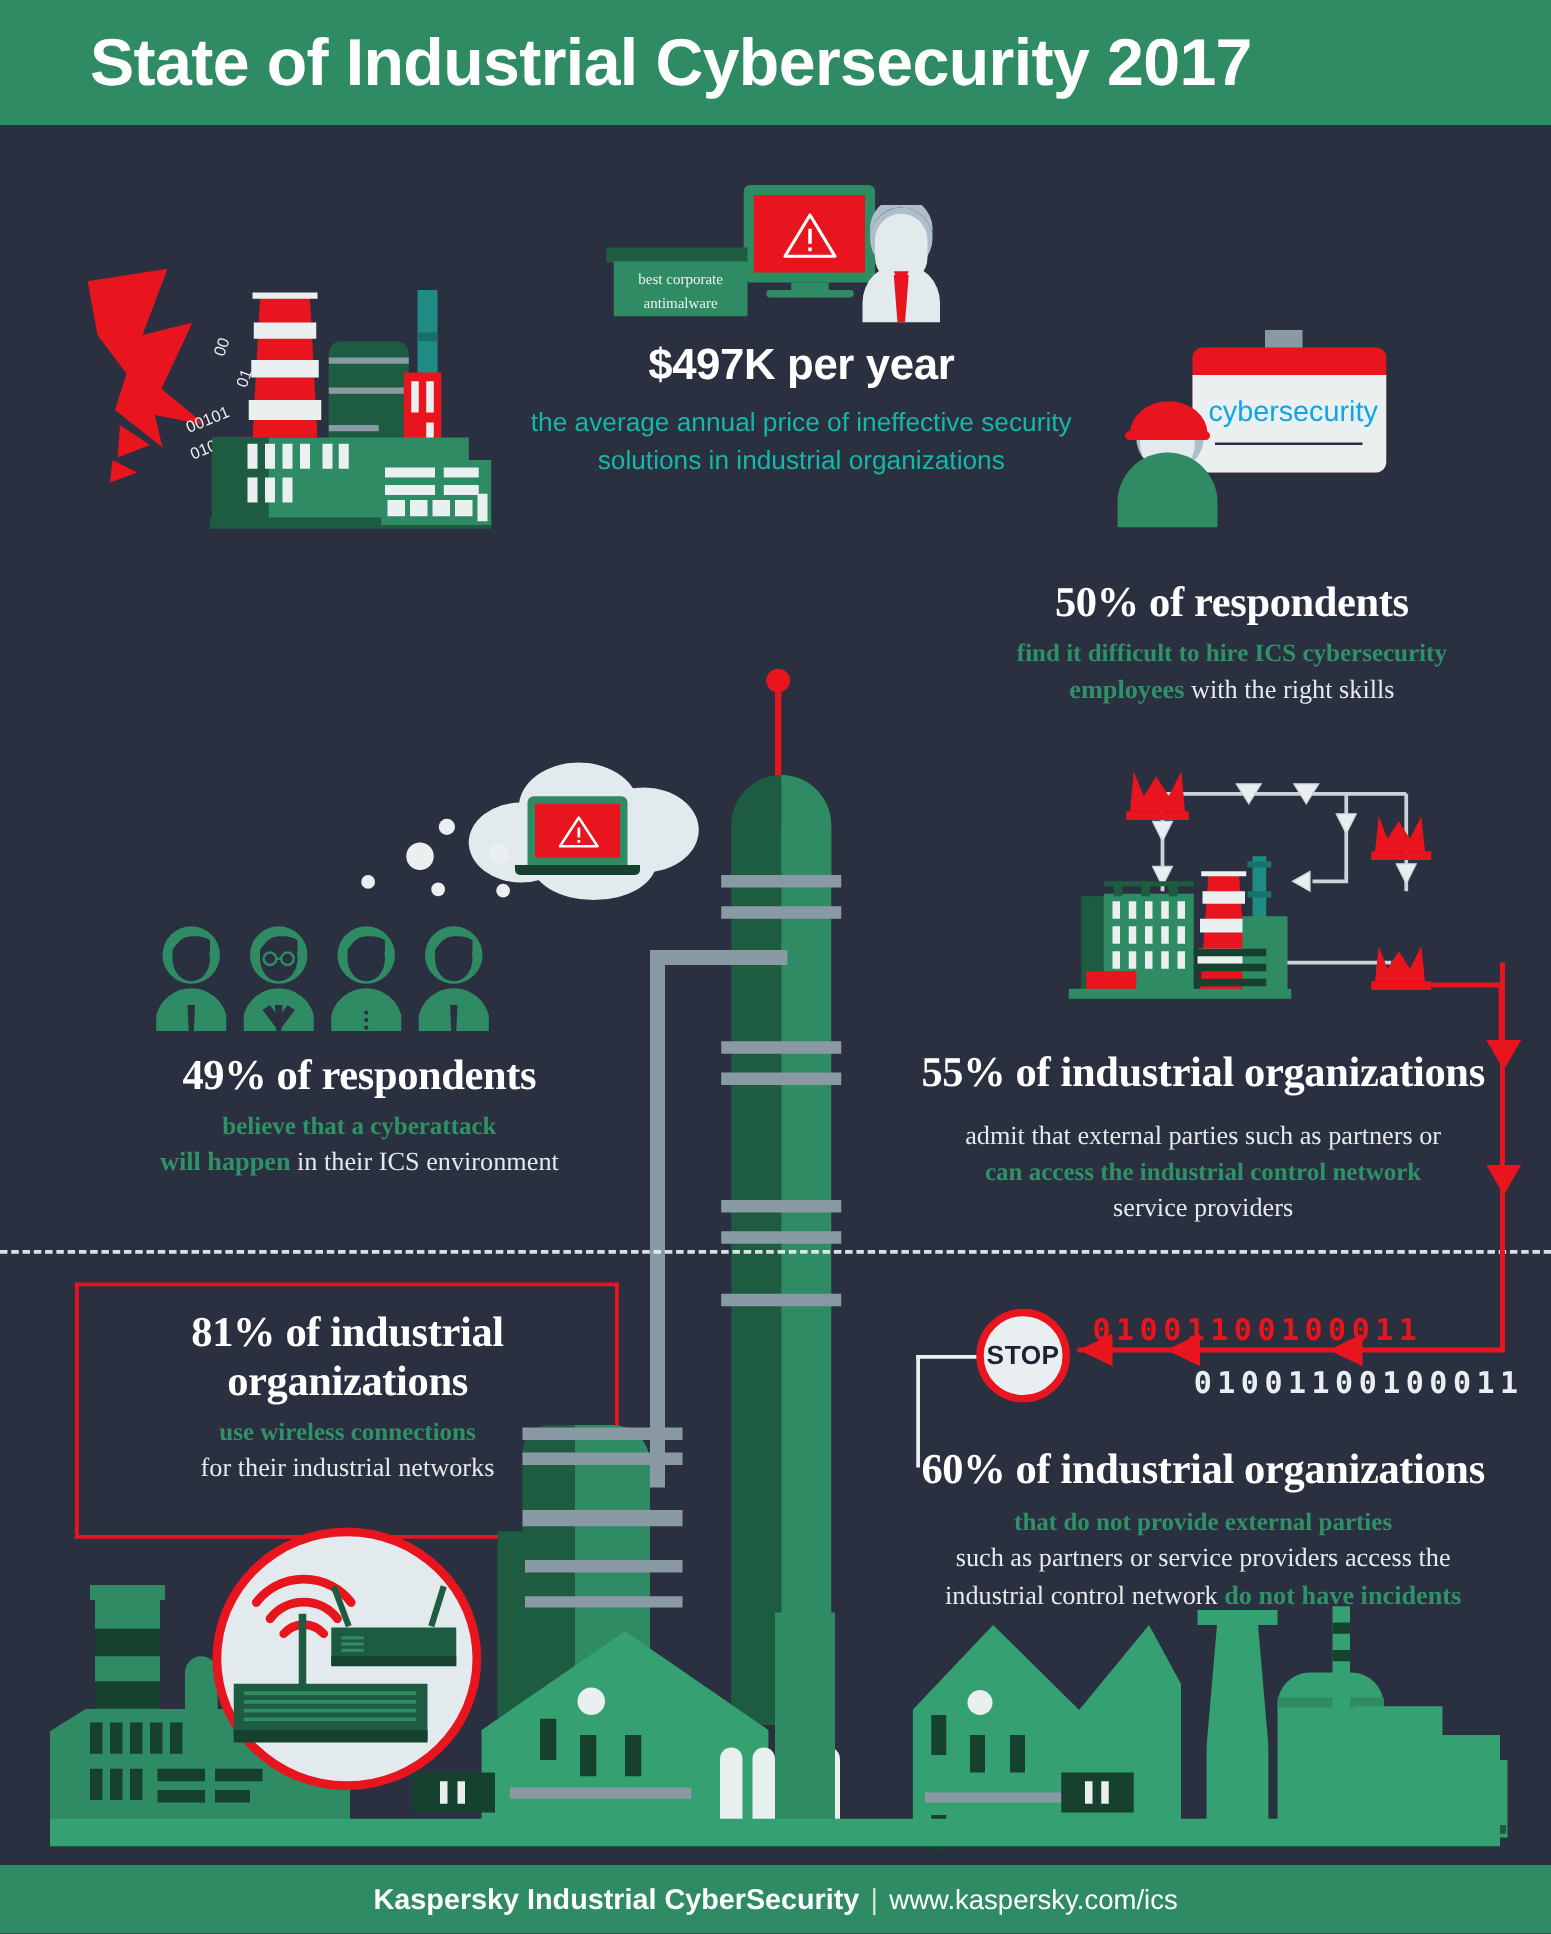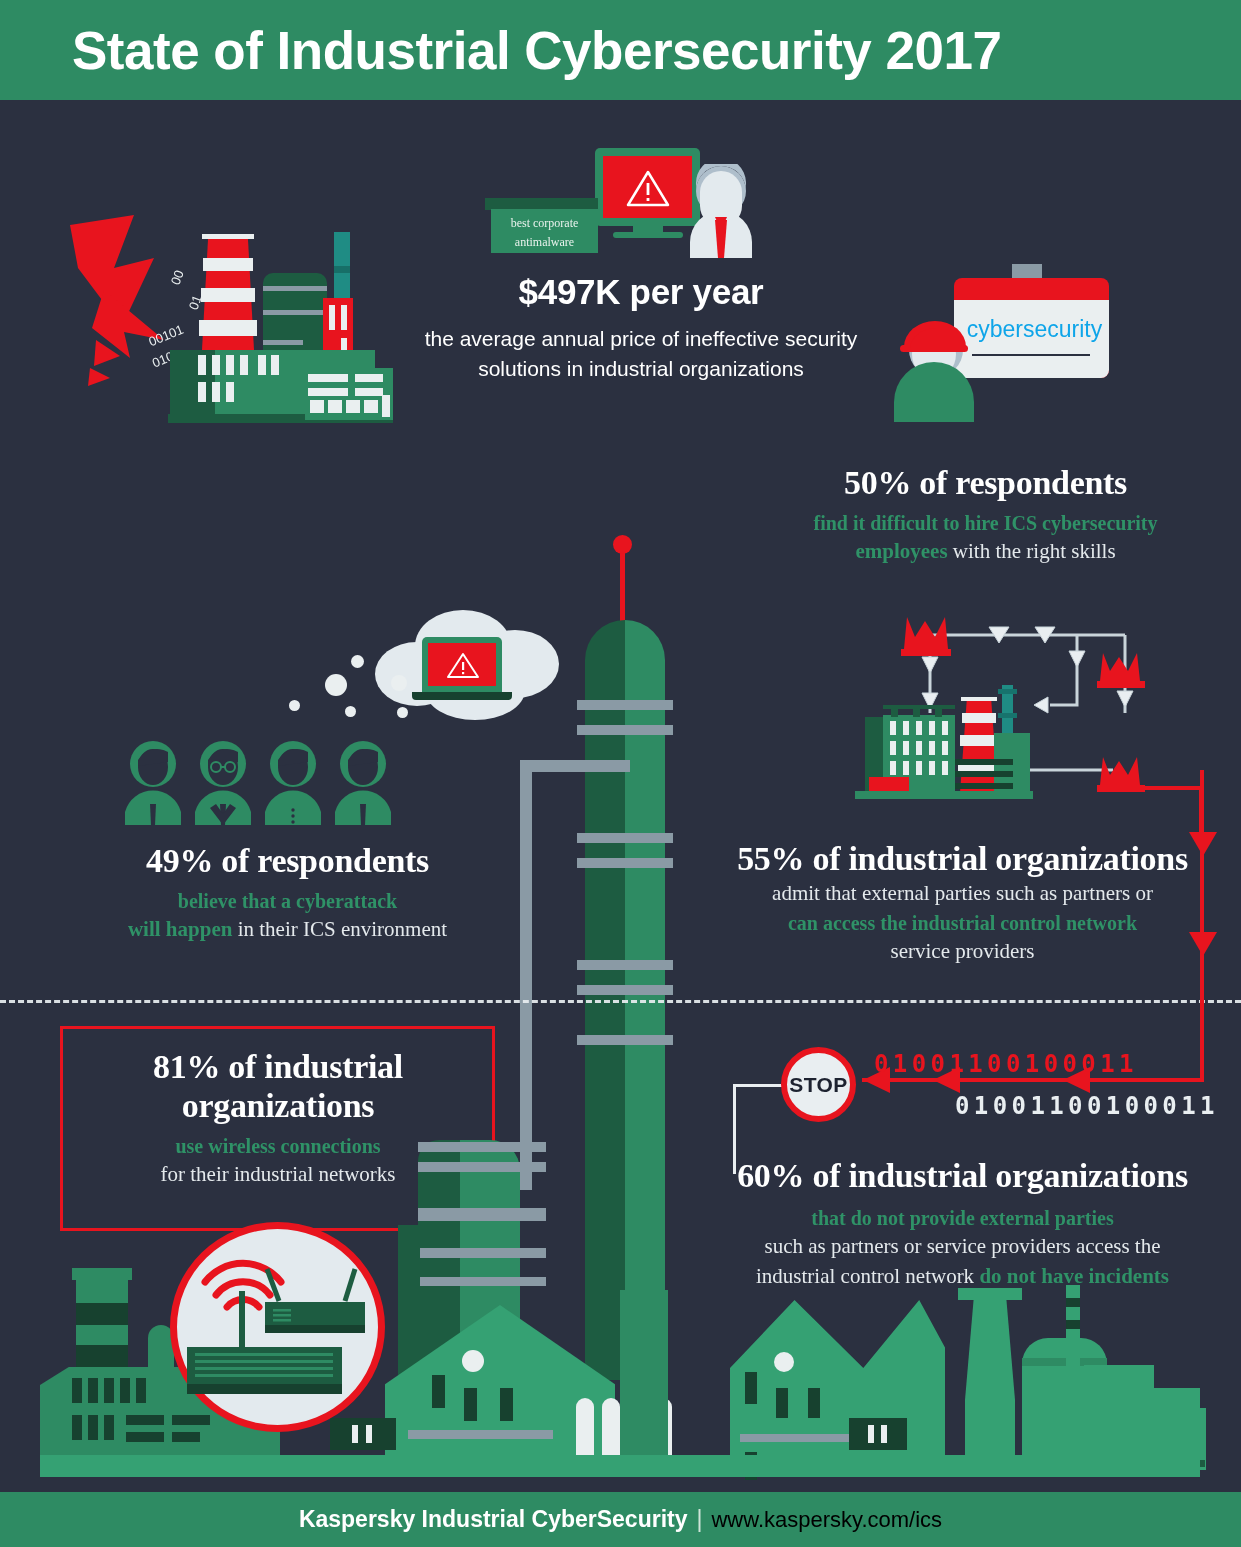--- a/index.html
+++ b/index.html
@@ -23,21 +23,21 @@
   }
 
   
   .footer {
     position: absolute; left: 0; top: 1492px; width: 1241px; height: 55px;
     background: #2e8b63; display: flex; align-items: center; justify-content: center;
     gap: 9px;
   }
   .footer .brand { color:#fff; font-size: 23px; font-weight: bold; }
   .footer .sep { color:#cfe4d9; font-size: 23px; font-weight: 300;}
-  .footer .url { color:#000000; font-size: 22px; font-weight: 300; }
+  .footer .url { color:#ffffff; font-size: 22px; font-weight: 300; }
 
   
   .skyline { position:absolute; left:0; top:1120px; width:1241px; height:372px; }
   .sky-base { position:absolute; left:40px; top:1455px; width:1160px; height:22px; background:#35a173; }
 
   
   .abs { position: absolute; }
   .g1 { background:#2e8b63; }      
   .g2 { background:#35a173; }      
   .g3 { background:#17412f; }      
@@ -49,21 +49,21 @@
   
   .stat { position:absolute; }
   .stat .big { color:#ffffff; font-size:34px; font-weight:bold; line-height:1.14; letter-spacing:-0.3px;}
   .stat .line { font-size:21px; line-height:1.42; color:#e4e9ec; font-weight:300; }
   .stat .hl { color:#2f9267; font-weight:bold; }
   .center { text-align:center;font-family:Liberation Serif, serif; }
 
   
   .money { position:absolute; left:421px; top:272px; width:440px; text-align:center; }
   .money .amt { color:#fff; font-size:35px; font-weight:bold; letter-spacing:-0.3px;}
-  .money .desc { color:#ffffff; font-size:21px; font-weight:300; line-height:1.45; margin-top:12px;}
+  .money .desc { color:#14b8a6; font-size:21px; font-weight:300; line-height:1.45; margin-top:12px;}
 
   
   .divider { position:absolute; left:0; top:1000px; width:1241px; height:0;
              border-top:3px dashed #e9eef1; opacity:.92; }
 
   
   .redbox { position:absolute; left:60px; top:1026px; width:435px; height:205px;
             border:3px solid #e8141e; border-bottom:none; }
   .redbox-bottom { position:absolute; left:60px; top:1228px; width:435px; height:3px; background:#e8141e;}
 
@@ -367,21 +367,21 @@
       <div class="abs g1" style="left:139px;top:48px;width:36px;height:60px;"></div>
       <div class="abs g3" style="left:100px;top:74px;width:58px;height:6px;"></div>
       <div class="abs g3" style="left:100px;top:86px;width:58px;height:6px;"></div>
       <div class="abs g3" style="left:100px;top:98px;width:58px;height:6px;"></div>
       <div class="abs g1" style="left:0px;top:106px;width:178px;height:8px;"></div>
     </div>
   </div>
 
   <div class="stat center" style="left:690px;top:840px;width:545px;">
     <div class="big">55% of industrial organizations</div>
-    <div class="line" style="margin-top:0;">admit that external parties such as partners or</div>
+    <div class="line" style="margin-top:15px;">admit that external parties such as partners or</div>
     <div class="line hl" style="font-size:20px;">can access the industrial control network</div>
     <div class="line">service providers</div>
   </div>
 
   <div class="mast"></div>
   <div class="mast-ball"></div>
   <div class="tower">
     <div class="cap-l"></div>
     <div class="cap-r"></div>
     <div class="body-l"></div>

